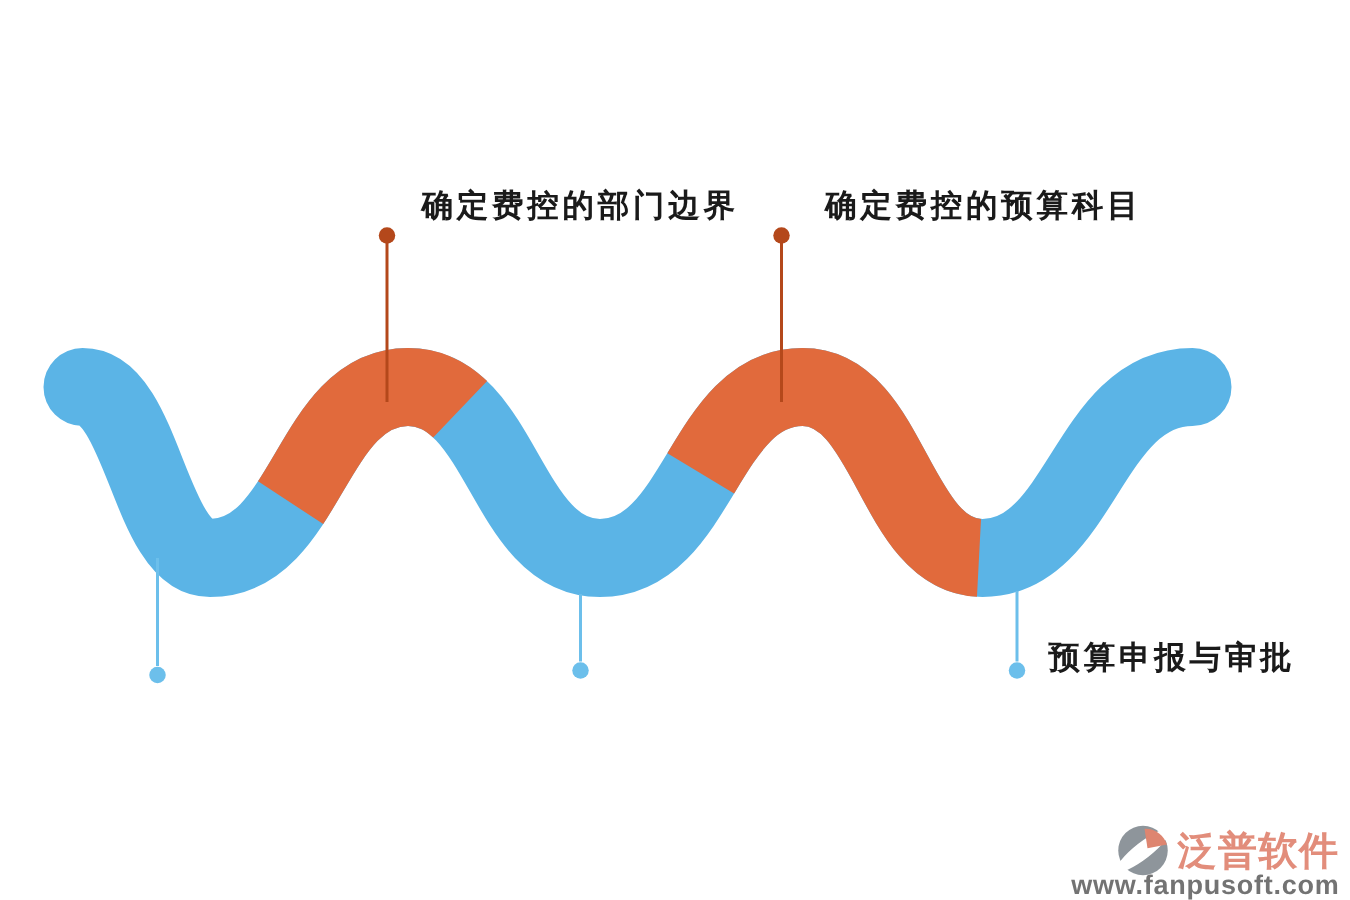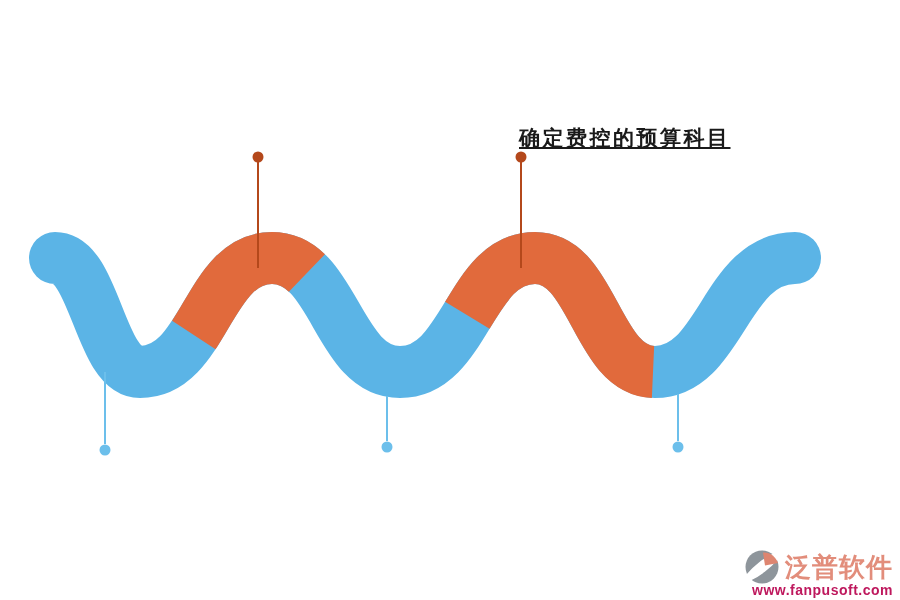--- a/index.html
+++ b/index.html
@@ -13,36 +13,36 @@
   .step-label{
     position:absolute;
     font-weight:bold;
     font-size:21px;
     letter-spacing:2.5px;
     color:#1a1a1a;
     white-space:nowrap;
     line-height:23px;
   }
   .lbl-top-1{left:281px;top:126px;}
-  .lbl-top-2{left:519px;top:126px;text-decoration:underline;}
+  .lbl-top-2{left:550px;top:126px;}
   .lbl-bot-1{left:116px;top:427px;}
   .lbl-bot-2{left:424px;top:427px;}
   .lbl-bot-3{left:699px;top:427px;}
   .logo{
     position:absolute;right:7px;bottom:3px;
     display:flex;flex-direction:column;align-items:flex-end;
   }
   .logo-row{display:flex;align-items:center;gap:2px;}
   .logo-name{
     font-weight:bold;font-size:26px;line-height:28px;
     color:#e28d7b;letter-spacing:1px;
   }
   .logo-url{
-    font-weight:bold;font-size:14px;line-height:14px;
-    color:#be185d;letter-spacing:0.5px;margin-top:-2px;
+    font-weight:bold;font-size:18px;line-height:14px;
+    color:#737373;letter-spacing:0.5px;margin-top:-2px;
   }
 </style>
 </head>
 <body>
 
 <div class="stage">
 
   <svg class="ribbon" width="900" height="600" viewBox="0 0 900 600">
 
     <path d="M 55 258 C 95 258 100 372 140 372
@@ -69,24 +69,26 @@
     <circle cx="105" cy="450" r="5.5" fill="#6CBFEB"></circle>
 
     <line x1="387" y1="396" x2="387" y2="441" stroke="#6CBFEB" stroke-width="2"></line>
     <circle cx="387" cy="447" r="5.5" fill="#6CBFEB"></circle>
 
     <line x1="678" y1="394" x2="678" y2="441" stroke="#6CBFEB" stroke-width="2"></line>
     <circle cx="678" cy="447" r="5.5" fill="#6CBFEB"></circle>
   </svg>
 
 
+  <div class="step-label lbl-top-1">确定费控的部门边界</div>
 
 
   <div class="step-label lbl-top-2">确定费控的预算科目</div>
 
+  <div class="step-label lbl-bot-3">预算申报与审批</div>
 
   <div class="logo">
     <div class="logo-row">
       <svg width="40" height="36" viewBox="0 0 40 36">
         <circle cx="19" cy="18" r="16.5" fill="#8E959B"></circle>
         <ellipse cx="19" cy="18" rx="22" ry="5.5" fill="#ffffff" transform="rotate(-38 19 18)"></ellipse>
         <path d="M 20 3.5 C 27 3 33 8 35 14 L 22 16.5 Z" fill="#DE8570"></path>
       </svg>
       <span class="logo-name">泛普软件</span>
     </div>

